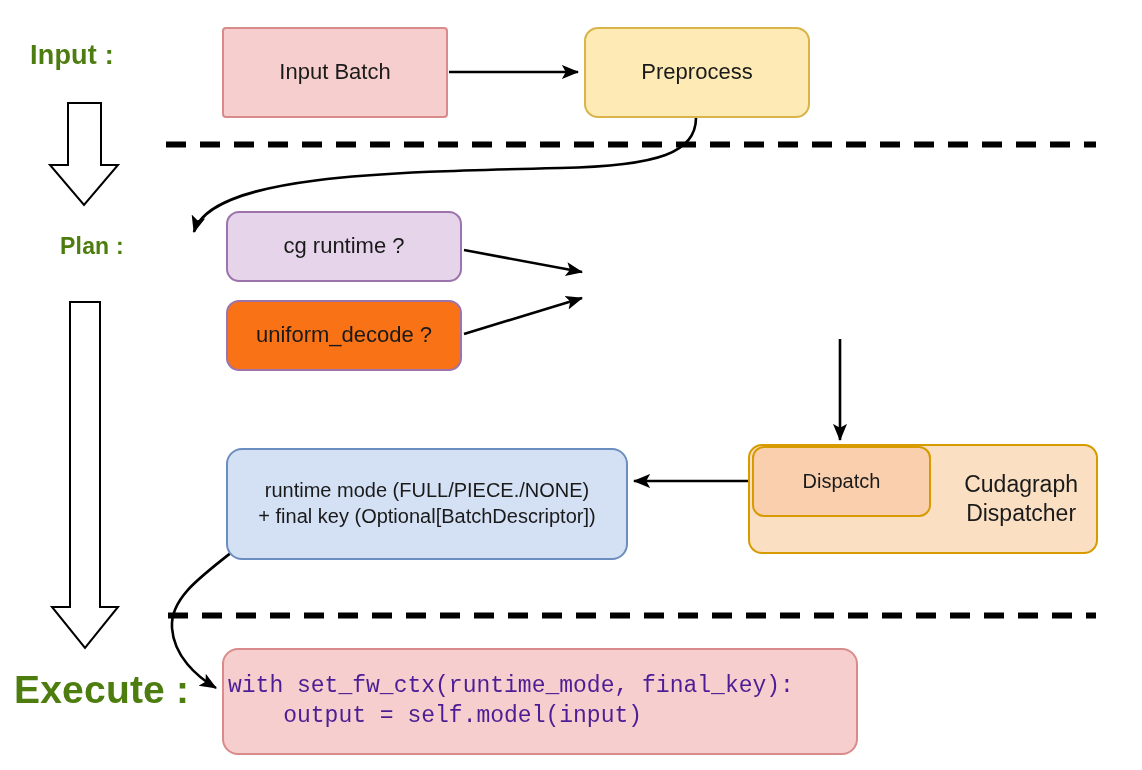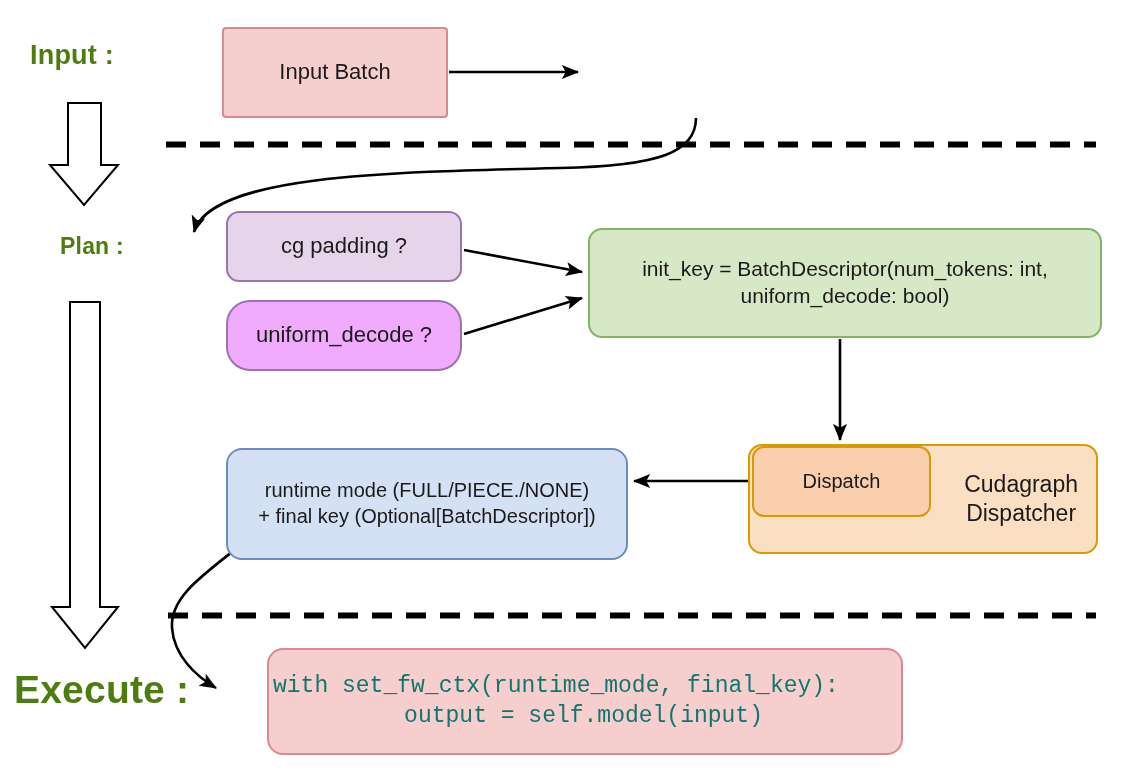--- a/index.html
+++ b/index.html
@@ -39,24 +39,23 @@
     border-style: solid;
     border-width: 2px;
   }
   .node-text {
     display: block;
     white-space: pre-line;
     padding: 0 8px;
   }
   .node.code {
     justify-content: flex-start;
-    text-align: center;
+    text-align: left;
     font-family: "Liberation Mono", "DejaVu Sans Mono", monospace;
-    color: #0f766e;
-    margin-left: 45px;
+    color: #4c1d95;
   }
   .node.code .node-text {
     padding: 0 0 0 4px;
     white-space: pre;
   }
   svg.layer {
     position: absolute;
     left: 0;
     top: 0;
     width: 1142px;
@@ -107,36 +106,35 @@
 
   <div class="stage-label" style="left:40px; top:233px; font-size:23px;margin-left:20px;">Plan :</div>
 
   <div class="stage-label" style="left:14px; top:668px; font-size:39px;">Execute :</div>
 
   <div class="node" style="left:222px; top:27px; width:226px; height:91px; border-radius:4px;
               background:#f6cecd; border-color:#d98b8b; font-size:22px;">
     <span class="node-text">Input Batch</span>
   </div>
 
+  <div class="node" style="left:584px; top:27px; width:226px; height:91px; border-radius:14px;
+              background:#fdeab4; border-color:#d8b44a; font-size:22px;">
+    <span class="node-text">Preprocess</span>
+  </div>
 
   <div class="node" style="left:226px; top:211px; width:236px; height:71px; border-radius:13px;
               background:#e5d4ea; border-color:#9c73ab; font-size:22px;">
-    <span class="node-text">cg padding ?</span>
+    <span class="node-text">cg runtime ?</span>
   </div>
 
-  <div class="node" style="left:226px; top:300px; width:236px; height:71px; border-radius:24px;
-              background:#f0abfc; border-color:#9c73ab; font-size:22px;">
+  <div class="node" style="left:226px; top:300px; width:236px; height:71px; border-radius:13px;
+              background:#f97316; border-color:#9c73ab; font-size:22px;">
     <span class="node-text">uniform_decode ?</span>
   </div>
 
-  <div class="node" style="left:588px; top:228px; width:514px; height:110px; border-radius:14px;
-              background:#d7e8c6; border-color:#82b366; font-size:21px;">
-    <span class="node-text">init_key = BatchDescriptor(num_tokens: int,
-uniform_decode: bool)</span>
-  </div>
 
   <div class="node outer-group" style="left:748px; top:444px; width:350px; height:110px; border-radius:14px;
               background:#fbdfc2; border-color:#d79b00; font-size:23px;
               justify-content:flex-end; align-items:center;">
     <span class="node-text" style="padding-right:18px;">Cudagraph
 Dispatcher</span>
   </div>
 
   <div class="node" style="left:226px; top:448px; width:402px; height:112px; border-radius:16px;
               background:#d4e1f5; border-color:#6c8ebf; font-size:20px;">

